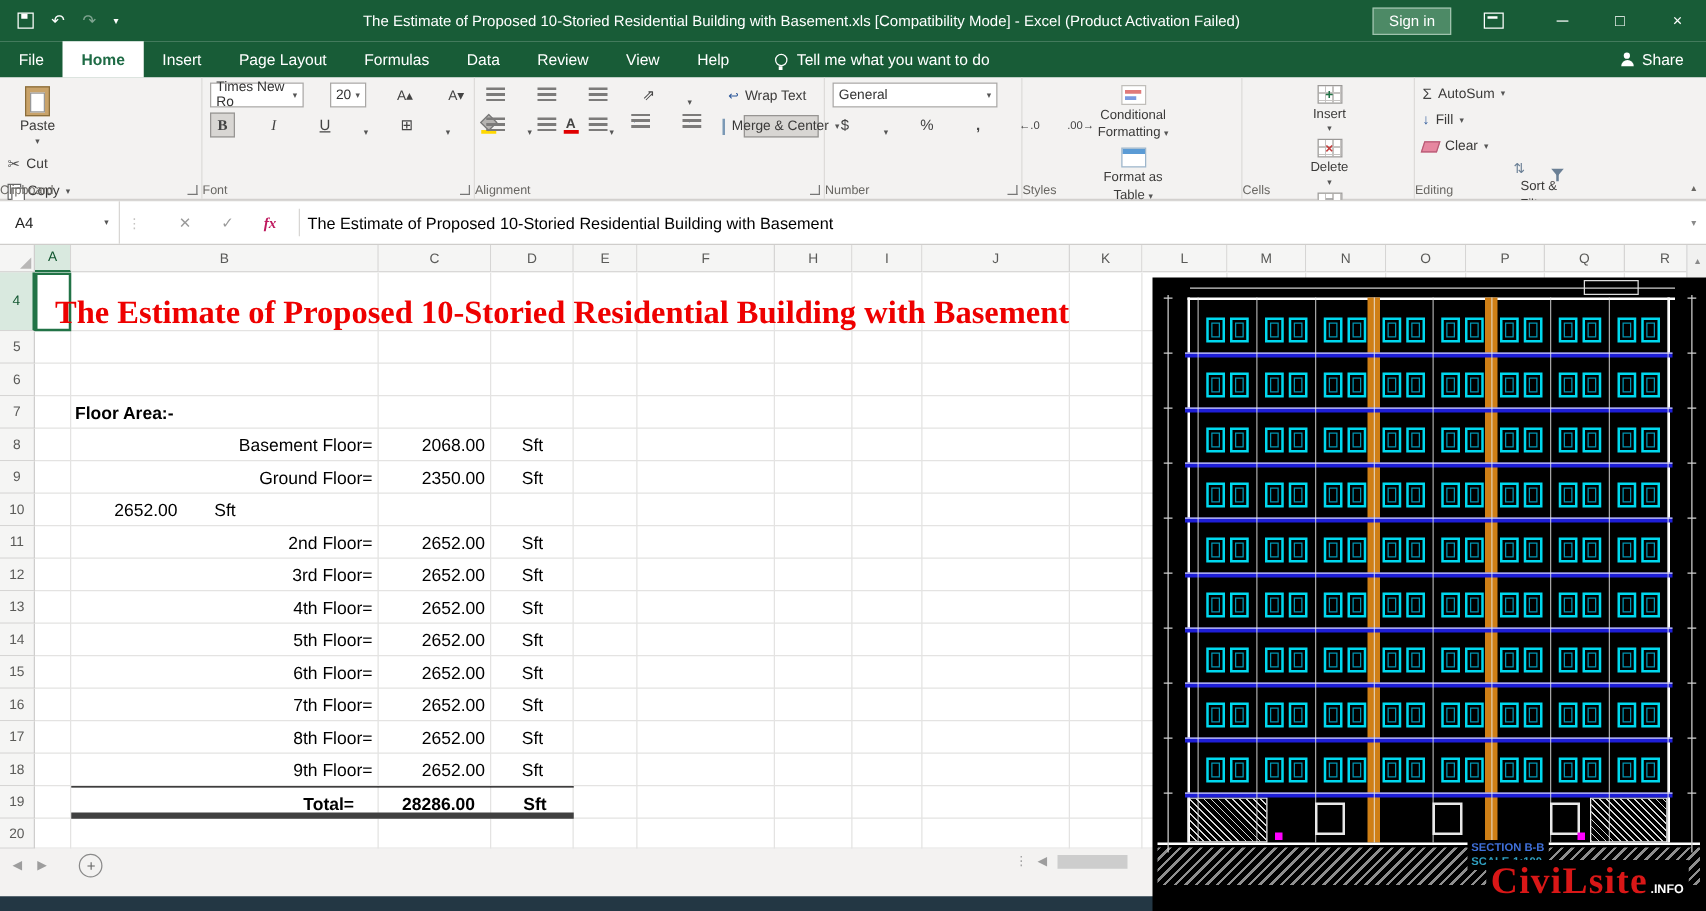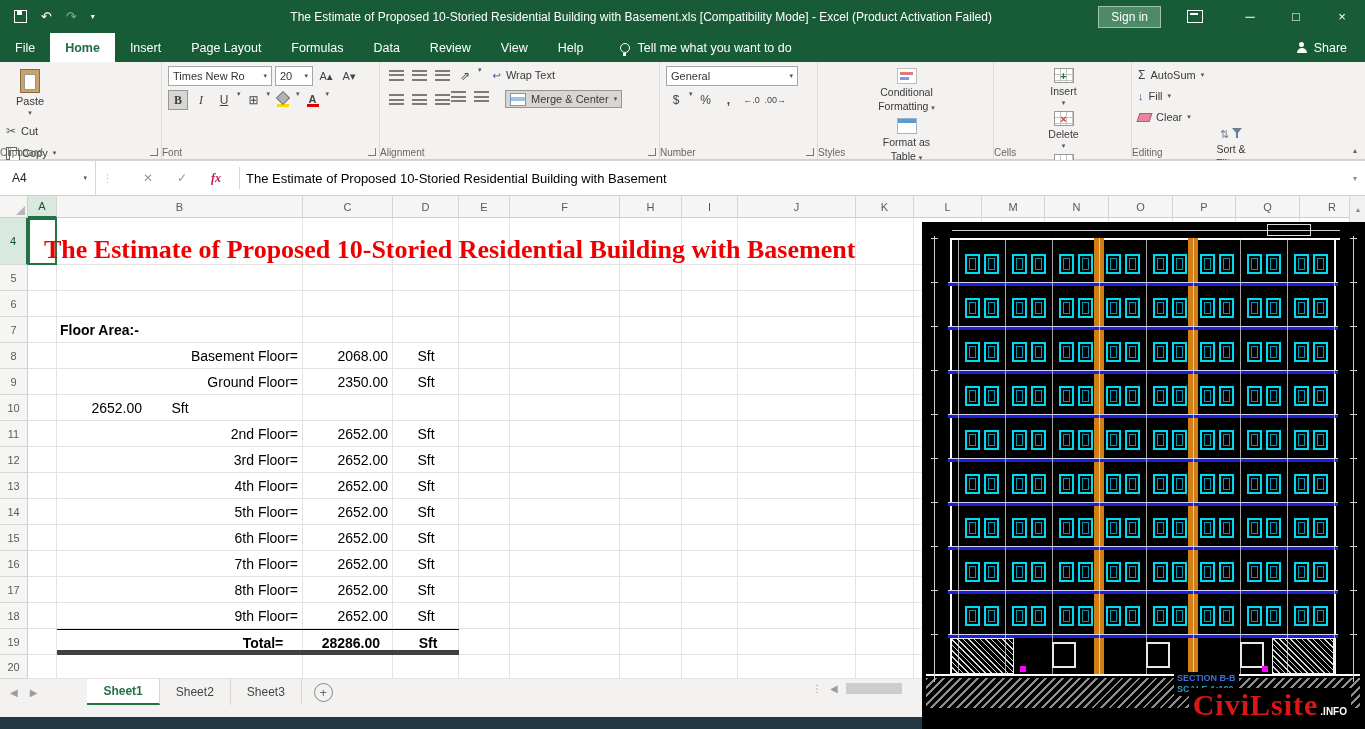--- a/index.html
+++ b/index.html
@@ -42,21 +42,21 @@
     border-bottom:1px solid #d2d0ce;display:flex;align-items:stretch;}
   .rgroup{position:relative;border-right:1px solid #dddبb;}
   .rgroup{position:relative;border-right:1px solid #dddbd9;padding:4px 4px 16px 6px;box-sizing:border-box;}
   .glabel{position:absolute;bottom:1px;left:0;right:0;text-align:left;font-size:10px;color:#696763;}
   .launcher{position:absolute;right:3px;bottom:3px;width:7px;height:7px;
     border-right:1.5px solid #777;border-bottom:1.5px solid #777;}
   .collapse{position:absolute;right:8px;bottom:4px;font-size:8px;color:#696763;}
   .btnlbl{font-size:11px;color:#3b3a39;white-space:nowrap;}
   .caret{font-size:7px;color:#555;}
   .rows{display:flex;flex-direction:column;gap:4px;}
-  .hrow{display:flex;align-items:flex-start;gap:3px;}
+  .hrow{display:flex;align-items:flex-end;gap:21px;}
   .sq{min-width:20px;height:20px;display:flex;align-items:center;justify-content:center;
     font-size:12px;color:#444;cursor:pointer;box-sizing:border-box;}
   .sq.pressed{background:#d8d6d3;border:1px solid #979593;}
   .combo{border:1px solid #a9a7a5;background:#fff;height:20px;font-size:11px;color:#333;
     display:flex;align-items:center;justify-content:space-between;padding:0 4px;box-sizing:border-box;}
   .bars{width:15px;height:12px;background:repeating-linear-gradient(to bottom,#7c7b7a 0 2px,transparent 2px 4.5px);}
   
   .paste-col{width:48px;display:flex;flex-direction:column;align-items:center;gap:2px;padding-top:3px;}
   .paste-ic{width:18px;height:22px;background:#c9a36a;border:1px solid #8a6d3b;position:relative;}
   .paste-ic::after{content:"";position:absolute;left:3px;top:4px;width:10px;height:14px;background:#fff;border:1px solid #999;}
@@ -610,25 +610,20 @@
       </div>
     <div class="vstub">▲</div>
   </div>
 
   <div class="tabbar">
     <div class="tabbar-inner">
       <div class="navarrows">
         <span>◀</span>
         <span>▶</span>
       </div>
-      <div id="sheet-tabs">
-          <div class="stab active">Sheet1</div>
-          <div class="stab">Sheet2</div>
-          <div class="stab">Sheet3</div>
-        </div>
       <div class="newsheet">+</div>
       <div class="hscroll">
         <span>⋮</span>
         <span>◀</span>
         <span class="hthumb"></span>
       </div>
     </div>
   </div>
 
   <div class="statusbar"></div>

